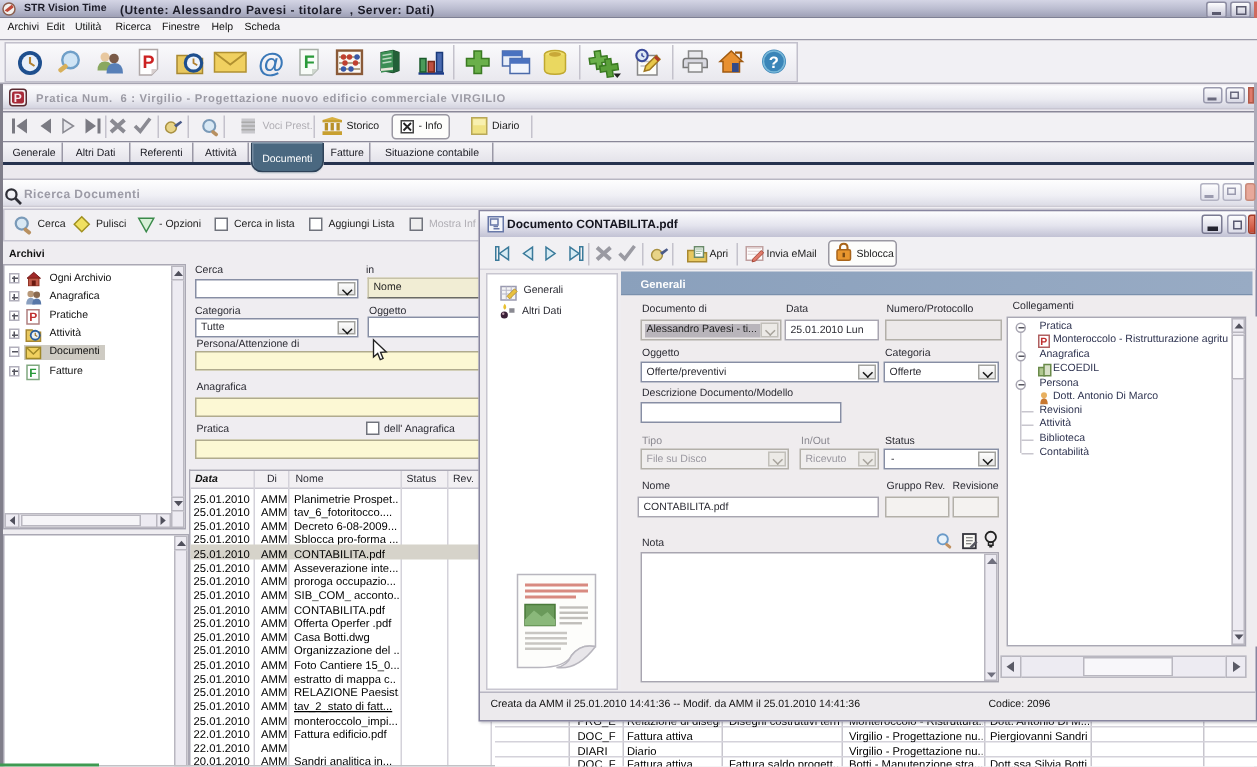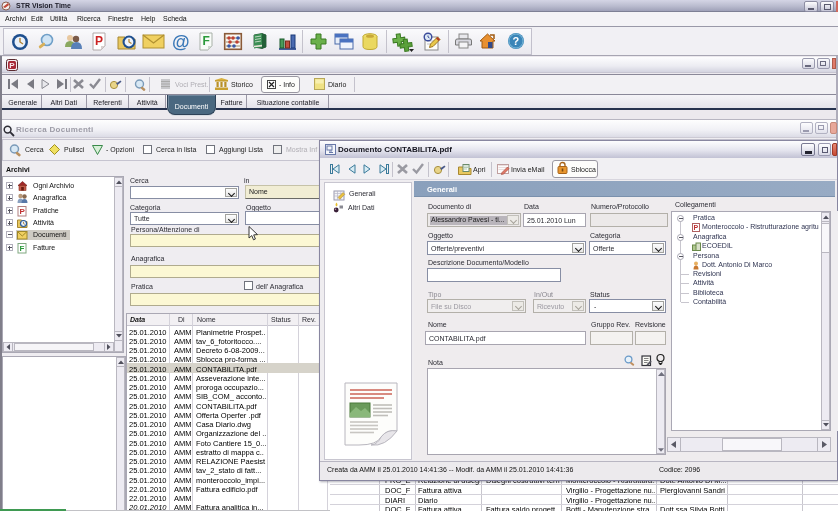--- a/index.html
+++ b/index.html
@@ -20,20 +20,21 @@
 svg{position:absolute;overflow:visible;}
 </style></head><body>
 <div id="s">
 
 <div class="a" style="left:0;top:0;width:838px;height:12px;background:linear-gradient(#d4d5e5,#babccf 55%,#9fa1b8);border-bottom:1px solid #7e8095;"></div>
 <svg style="left:1px;top:1px" width="11" height="10" viewBox="0 0 11 10">
       <circle cx="5" cy="5" r="4" fill="#f3f1ee" stroke="#8a6050" stroke-width="1"></circle>
       <path d="M2 6 L7 2 L8 4 L4 7 Z" fill="#c04838"></path>
     </svg>
 <div class="a" style="left:16px;top:2px;font-size:7px;font-weight:bold;color:#1c1c28;">STR Vision Time</div>
+<div class="a" style="left:80px;top:2px;font-size:8px;letter-spacing:0.3px;font-weight:bold;color:#1c1c28;">(Utente: Alessandro Pavesi - titolare&nbsp; , Server: Dati)</div>
 <div class="a" style="left:804px;top:1px;width:14px;height:11px;background:linear-gradient(#fdfdfe,#c5c5d6);border:1px solid #8d8da2;border-radius:2px;">
       <div class="a" style="left:3px;top:6px;width:6px;height:2px;background:#5a5a6e;"></div>
     </div>
 <div class="a" style="left:820px;top:1px;width:14px;height:11px;background:linear-gradient(#fdfdfe,#c5c5d6);border:1px solid #8d8da2;border-radius:2px;">
       <div class="a" style="left:3px;top:2px;width:7px;height:6px;border:1px solid #5a5a6e;"></div>
     </div>
 <div class="a" style="left:836px;top:1px;width:2px;height:11px;background:#d06a5e;"></div>
 
 <div class="a" style="left:0;top:12px;width:838px;height:15px;background:#f4f3f6;border-bottom:1px solid #9a99a8;"></div>
 <div class="lbl" style="left:5px;top:15px;color:#111;">Archivi</div>
@@ -166,20 +167,21 @@
       <text x="4.5" y="12" font-size="11" font-weight="bold" fill="#fff" font-family="Liberation Sans">?</text>
     </svg>
 
 <div class="a" style="left:0;top:56px;width:838px;height:455px;background:#ece9ee;border-left:2px solid #807e8a;border-right:2px solid #aeacba;"></div>
 <div class="a" style="left:2px;top:57px;width:834px;height:16px;background:linear-gradient(#fdfdfe,#ececf2 60%,#d4d4e0);border-bottom:1px solid #c8c6d2;"></div>
 <svg style="left:6px;top:59px" width="12" height="12" viewBox="0 0 12 12">
       <rect x="0.5" y="0.5" width="11" height="11" rx="2" fill="#f4eef0" stroke="#5a2a30"></rect>
       <rect x="2" y="2" width="8" height="8" rx="1.5" fill="#a82a38"></rect>
       <text x="3.2" y="9" font-size="8" font-weight="bold" fill="#f8e8ec" font-family="Liberation Sans">P</text>
     </svg>
+<div class="a" style="left:24px;top:61px;font-size:7.5px;font-weight:bold;color:#9b9aa4;letter-spacing:0.45px;">Pratica Num.&nbsp; 6 : Virgilio - Progettazione nuovo edificio commerciale VIRGILIO</div>
 <div class="a" style="left:802px;top:58px;width:13px;height:11px;background:linear-gradient(#fbfbfd,#d8d8e4);border:1px solid #9a9aae;border-radius:2px;">
       <div class="a" style="left:2px;top:6px;width:6px;height:2px;background:#6a6a7e;"></div>
     </div>
 <div class="a" style="left:817px;top:58px;width:13px;height:11px;background:linear-gradient(#fbfbfd,#d8d8e4);border:1px solid #9a9aae;border-radius:2px;">
       <div class="a" style="left:2px;top:2px;width:6px;height:5px;border:1px solid #6a6a7e;"></div>
     </div>
 <div class="a" style="left:832px;top:58px;width:4px;height:11px;background:#e07a6a;border:1px solid #b05a4a;"></div>
 
 <div class="a" style="left:2px;top:74px;width:834px;height:21px;background:#f2f1f4;border-top:1px solid #8a8898;border-bottom:1px solid #8a8898;"></div>
 
@@ -448,48 +450,48 @@
 <div class="row" style="left:174px;top:392.4px;width:18px;">AMM</div>
 <div class="row" style="left:196px;top:392.4px;width:70px;">SIB_COM_ acconto...</div>
 <div class="row" style="left:129px;top:401.6px;width:40px;">25.01.2010</div>
 <div class="row" style="left:174px;top:401.6px;width:18px;">AMM</div>
 <div class="row" style="left:196px;top:401.6px;width:70px;">CONTABILITA.pdf</div>
 <div class="row" style="left:129px;top:410.9px;width:40px;">25.01.2010</div>
 <div class="row" style="left:174px;top:410.9px;width:18px;">AMM</div>
 <div class="row" style="left:196px;top:410.9px;width:70px;">Offerta Operfer .pdf</div>
 <div class="row" style="left:129px;top:420.1px;width:40px;">25.01.2010</div>
 <div class="row" style="left:174px;top:420.1px;width:18px;">AMM</div>
-<div class="row" style="left:196px;top:420.1px;width:70px;">Casa Diario.dwg</div>
+<div class="row" style="left:196px;top:420.1px;width:70px;">Casa Botti.dwg</div>
 <div class="row" style="left:129px;top:429.4px;width:40px;">25.01.2010</div>
 <div class="row" style="left:174px;top:429.4px;width:18px;">AMM</div>
 <div class="row" style="left:196px;top:429.4px;width:70px;">Organizzazione del ...</div>
 <div class="row" style="left:129px;top:438.6px;width:40px;">25.01.2010</div>
 <div class="row" style="left:174px;top:438.6px;width:18px;">AMM</div>
 <div class="row" style="left:196px;top:438.6px;width:70px;">Foto Cantiere 15_0...</div>
 <div class="row" style="left:129px;top:447.9px;width:40px;">25.01.2010</div>
 <div class="row" style="left:174px;top:447.9px;width:18px;">AMM</div>
 <div class="row" style="left:196px;top:447.9px;width:68px;">estratto di mappa c...</div>
 <div class="row" style="left:129px;top:457.1px;width:40px;">25.01.2010</div>
 <div class="row" style="left:174px;top:457.1px;width:18px;">AMM</div>
 <div class="row" style="left:196px;top:457.1px;width:70px;">RELAZIONE Paesist...</div>
 <div class="row" style="left:129px;top:466.4px;width:40px;">25.01.2010</div>
 <div class="row" style="left:174px;top:466.4px;width:18px;">AMM</div>
-<div class="row" style="left:196px;top:466.4px;width:70px;">tav_2_stato di fatt...</div>
+<div class="row" style="left:196px;top:466.4px;width:70px;text-decoration:underline;">tav_2_stato di fatt...</div>
 <div class="row" style="left:129px;top:475.6px;width:40px;">25.01.2010</div>
 <div class="row" style="left:174px;top:475.6px;width:18px;">AMM</div>
 <div class="row" style="left:196px;top:475.6px;width:70px;">monteroccolo_impi...</div>
 <div class="row" style="left:129px;top:484.9px;width:40px;">22.01.2010</div>
 <div class="row" style="left:174px;top:484.9px;width:18px;">AMM</div>
 <div class="row" style="left:196px;top:484.9px;width:70px;">Fattura edificio.pdf</div>
 <div class="row" style="left:129px;top:494.1px;width:40px;">22.01.2010</div>
 <div class="row" style="left:174px;top:494.1px;width:18px;">AMM</div>
 <div class="row" style="left:196px;top:494.1px;width:70px;"></div>
-<div class="row" style="left:129px;top:503.4px;width:40px;font-style:italic;">20.01.2010</div>
+<div class="row" style="left:129px;top:503.4px;width:40px;">20.01.2010</div>
 <div class="row" style="left:174px;top:503.4px;width:18px;">AMM</div>
-<div class="row" style="left:196px;top:503.4px;width:70px;">Fattura analitica in...</div>
+<div class="row" style="left:196px;top:503.4px;width:70px;">Sandri analitica in...</div>
 <div class="a" style="left:330px;top:478px;width:508px;height:33px;background:#fff;"></div>
 <div class="a" style="left:379px;top:478px;width:1px;height:33px;background:#c8c6ce;"></div>
 <div class="a" style="left:415px;top:478px;width:1px;height:33px;background:#c8c6ce;"></div>
 <div class="a" style="left:481px;top:478px;width:1px;height:33px;background:#c8c6ce;"></div>
 <div class="a" style="left:561px;top:478px;width:1px;height:33px;background:#c8c6ce;"></div>
 <div class="a" style="left:656px;top:478px;width:1px;height:33px;background:#c8c6ce;"></div>
 <div class="a" style="left:727px;top:478px;width:1px;height:33px;background:#c8c6ce;"></div>
 <div class="a" style="left:802px;top:478px;width:1px;height:33px;background:#c8c6ce;"></div>
 <div class="a" style="left:330px;top:484px;width:508px;height:1px;background:#d4d2da;"></div>
 <div class="a" style="left:330px;top:494px;width:508px;height:1px;background:#d4d2da;"></div>

